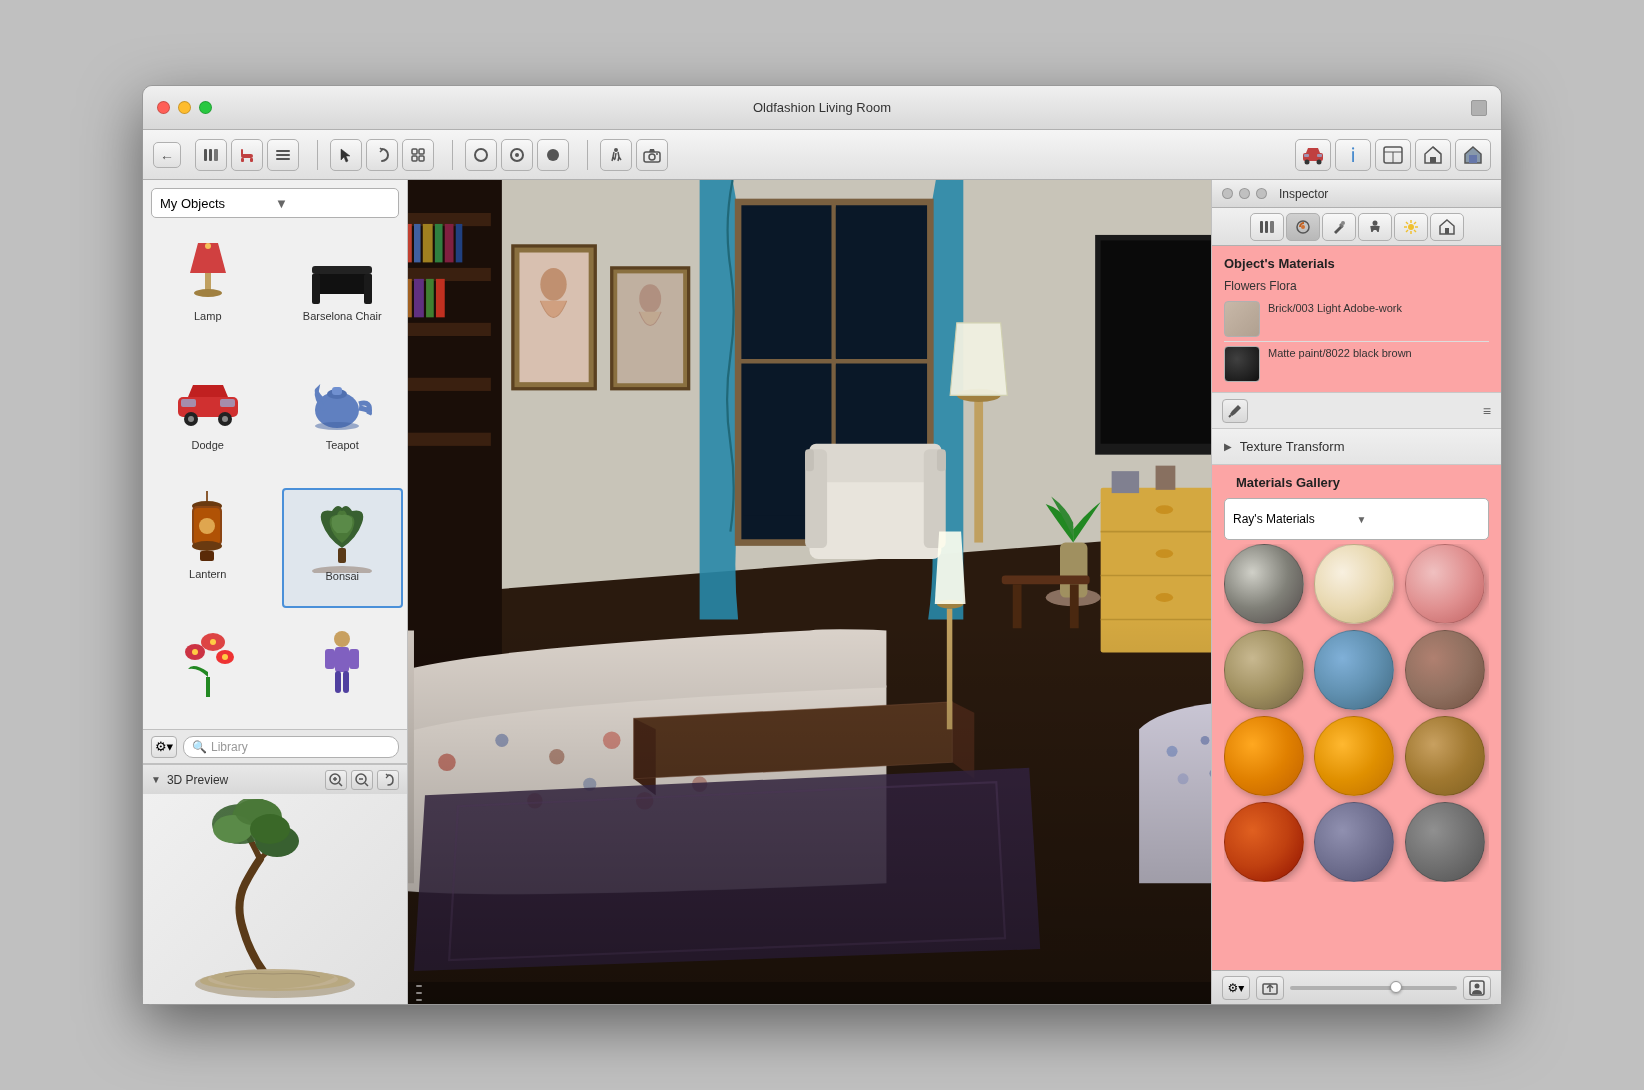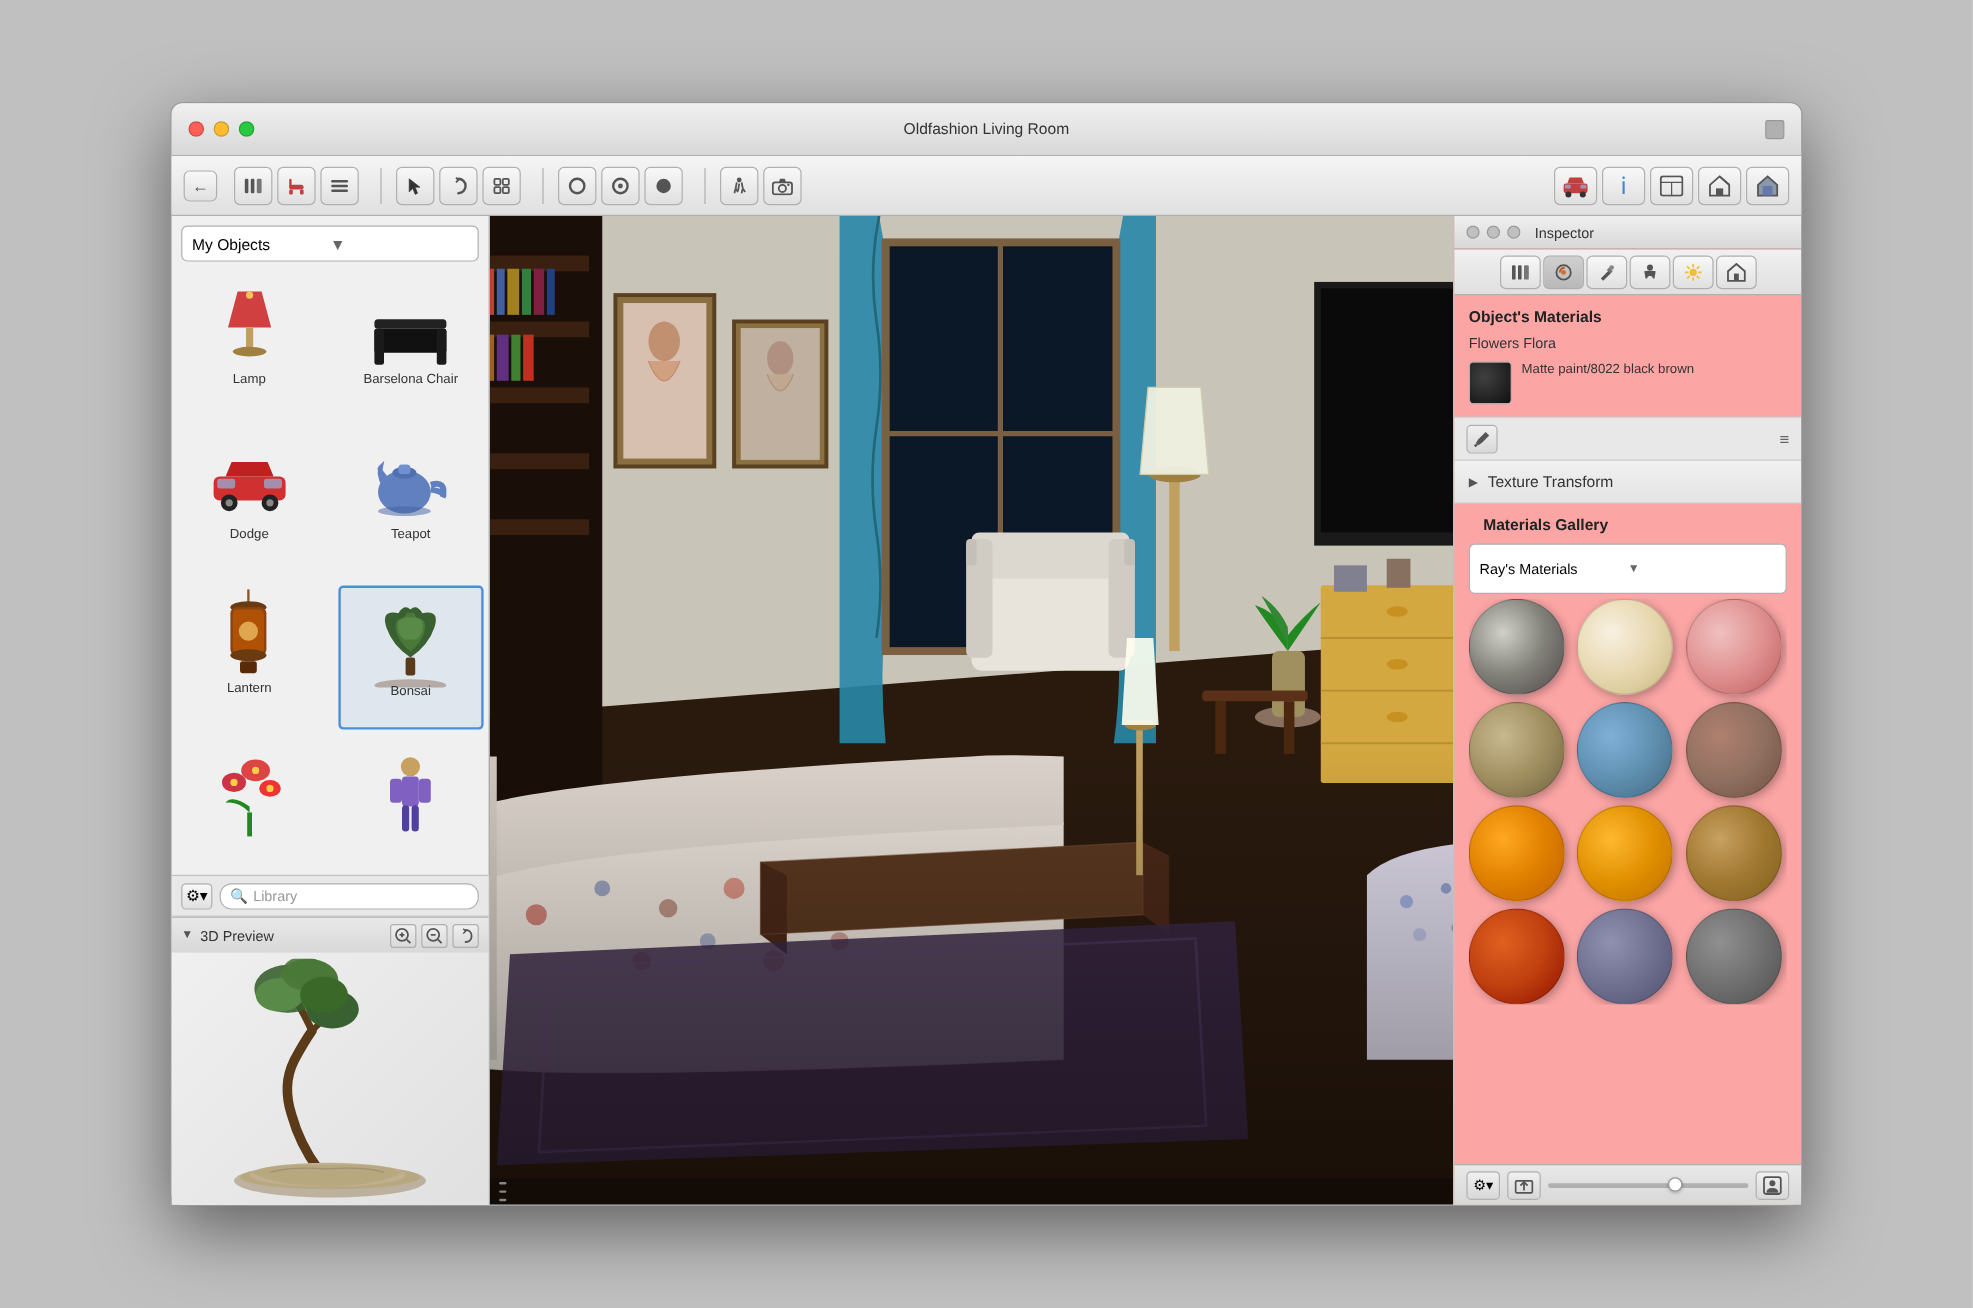--- a/index.html
+++ b/index.html
@@ -1175,20 +1175,24 @@
             <rect x="6" y="9" width="4" height="6" fill="#555"></rect>
           </svg>
         </div>
       </div>
 
       <div class="inspector-section">
         <div class="section-title">Object's Materials</div>
 
         <div class="material-header">Flowers Flora</div>
 
+        <div class="material-item">
+          <div class="material-thumb mat-brick"></div>
+          <span class="material-name">Brick/003 Light Adobe-work</span>
+        </div>
 
 
         <div class="material-item">
           <div class="material-thumb mat-black"></div>
           <span class="material-name">Matte paint/8022 black brown</span>
         </div>
       </div>
 
       <div class="tools-row">
         <div class="tool-btn">

